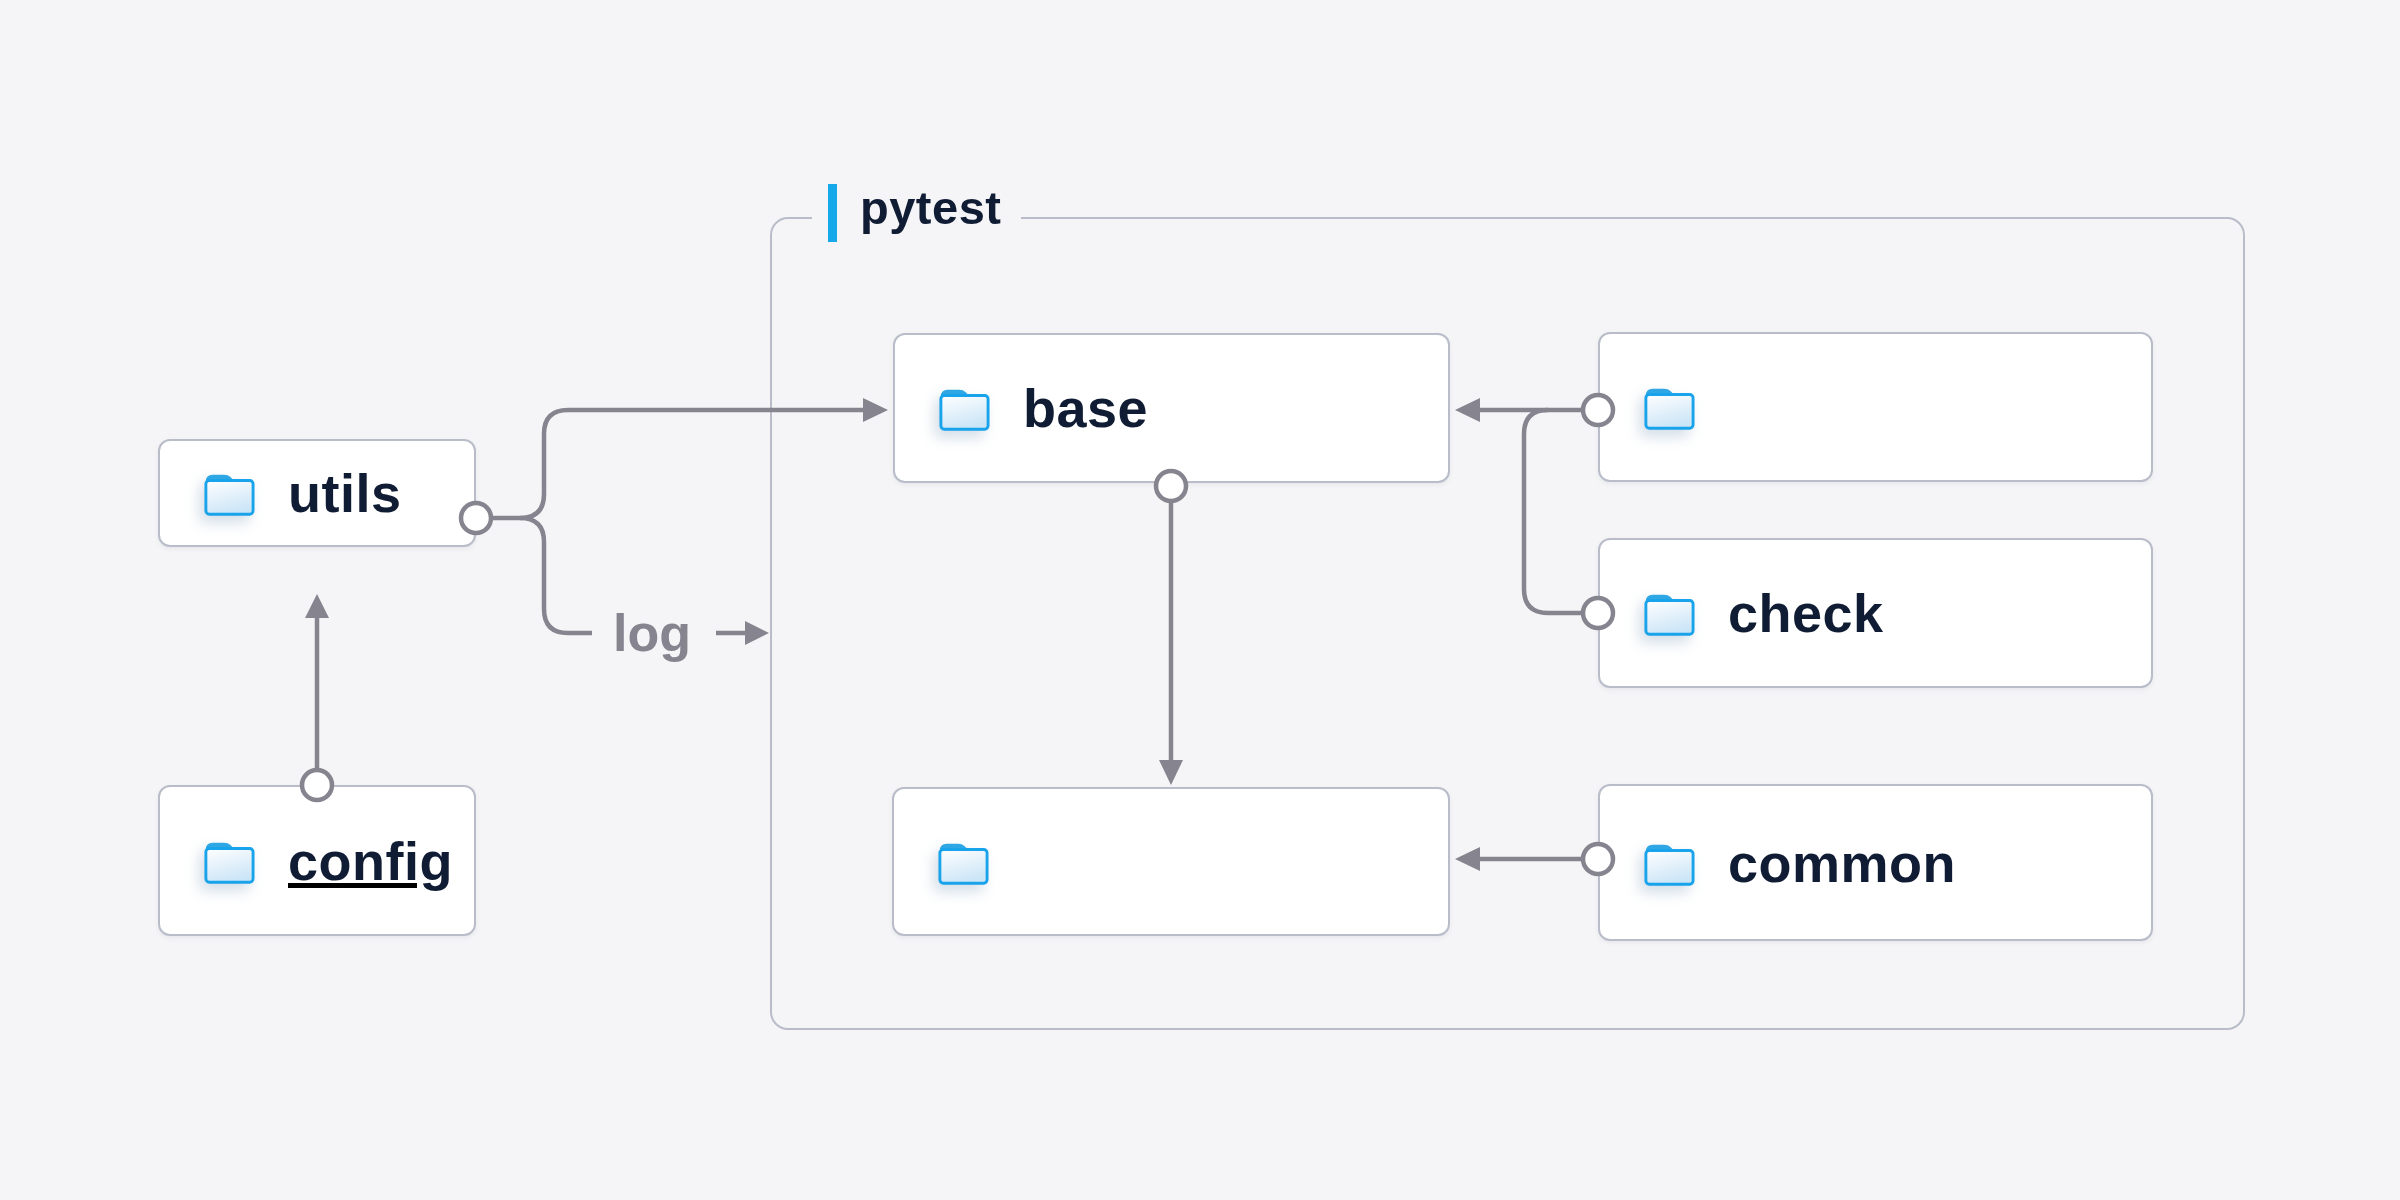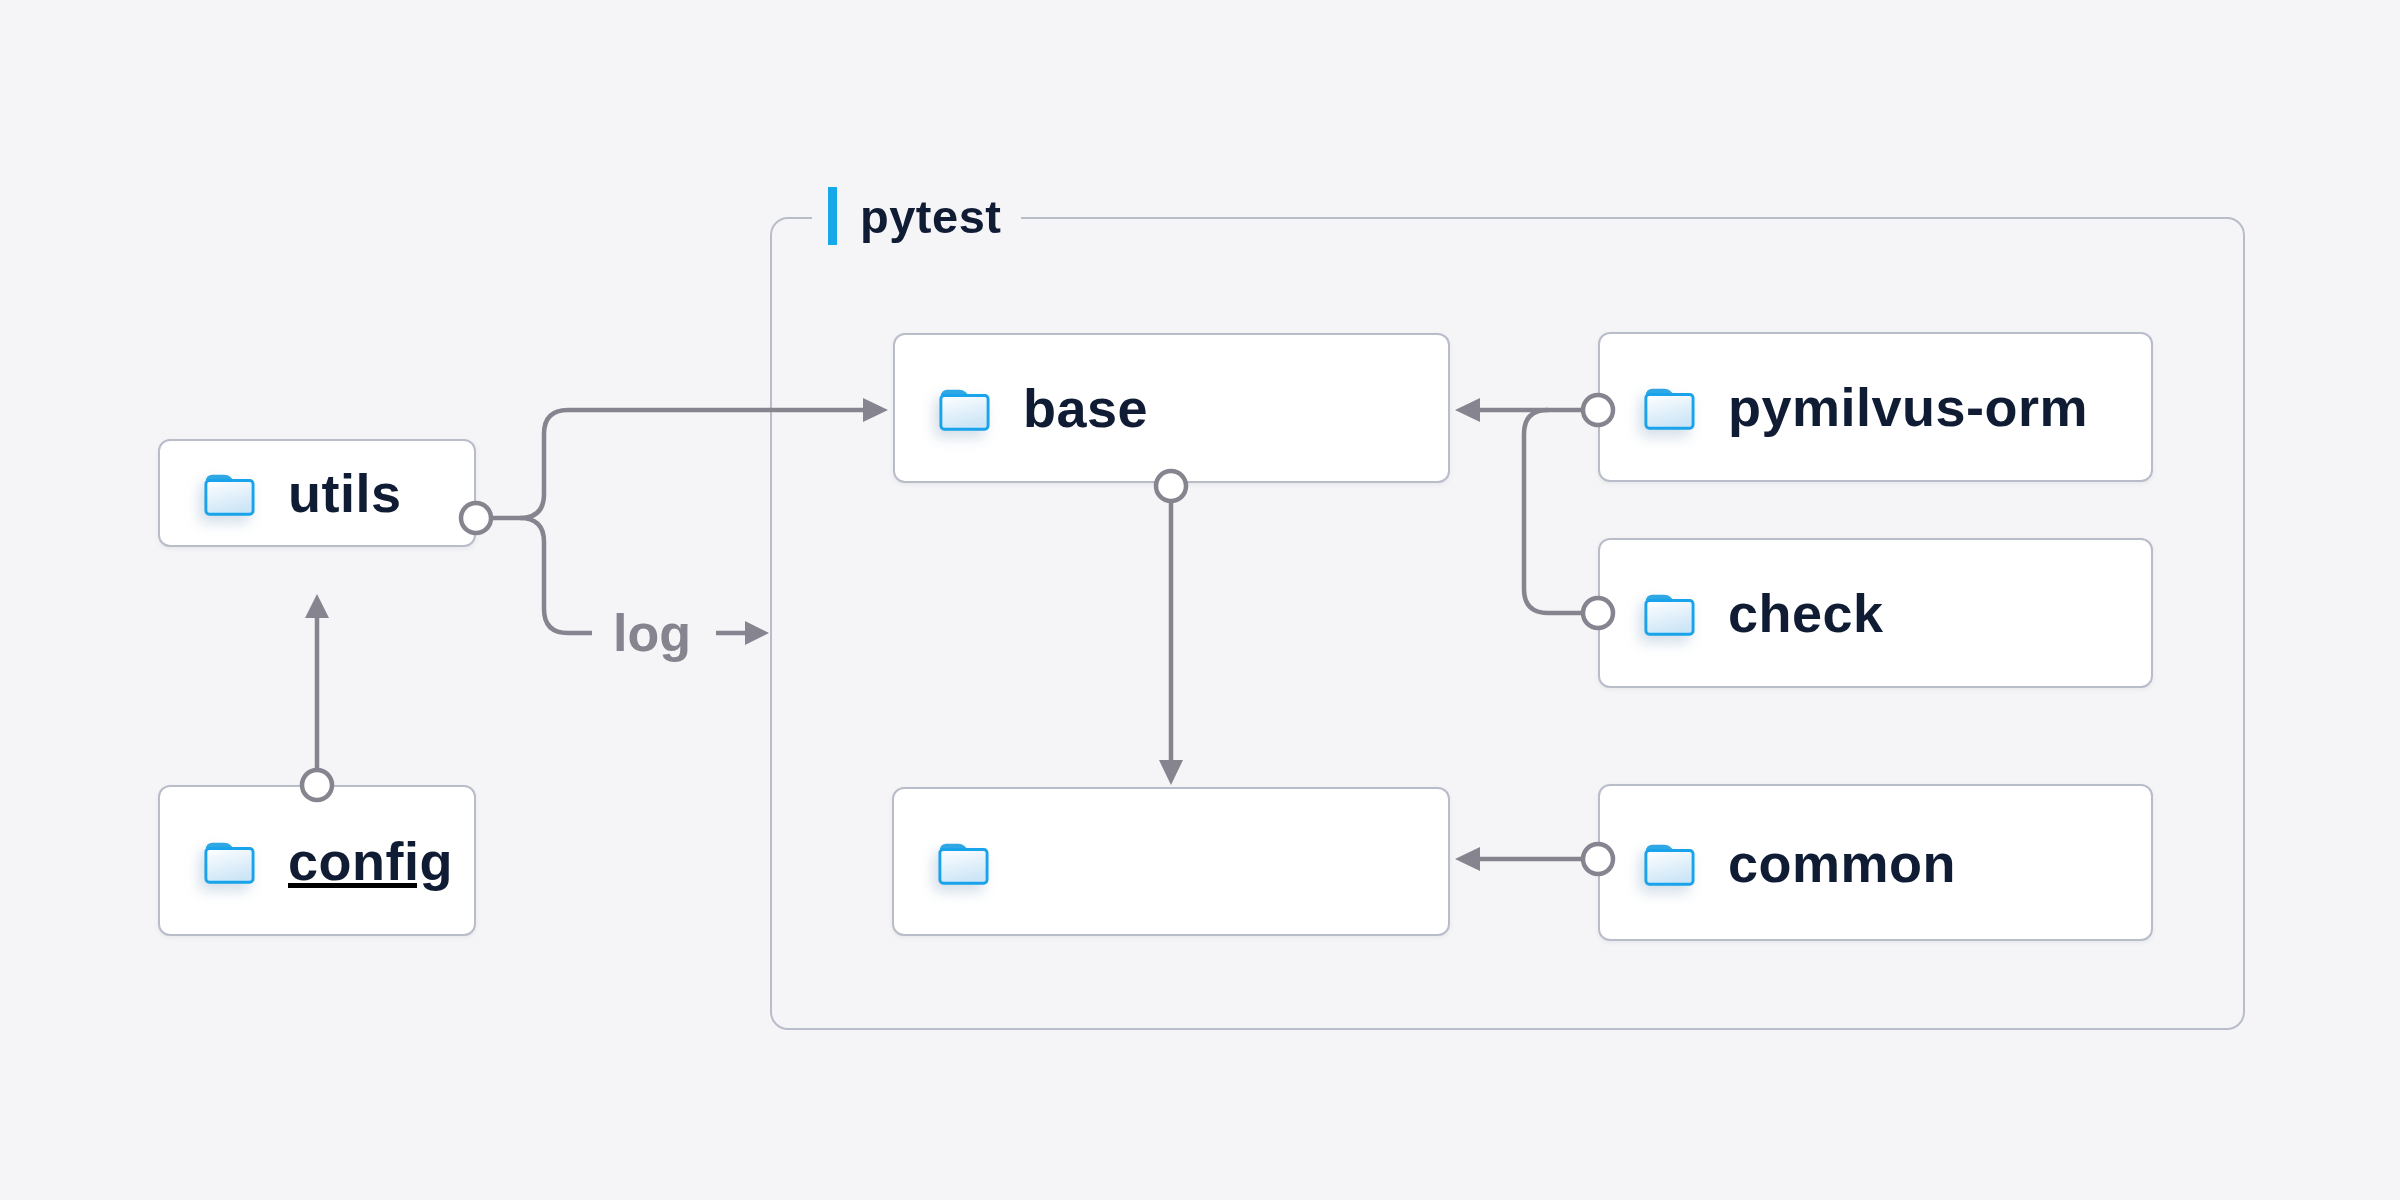--- a/index.html
+++ b/index.html
@@ -6,21 +6,21 @@
   .canvas{
     position:relative;width:2400px;height:1200px;background:#f5f5f7;
     font-family:"Liberation Sans","DejaVu Sans",sans-serif;overflow:hidden;
   }
   .group-box{
     position:absolute;left:770px;top:217px;width:1475px;height:813px;
     border:2.5px solid #b9bdc9;border-radius:18px;box-sizing:border-box;
   }
   .group-label{
     position:absolute;left:812px;top:184px;height:64px;background:#f5f5f7;
-    display:flex;align-items:center;gap:23px;padding:0 20px 0 16px;
+    display:flex;align-items:flex-start;gap:23px;padding:0 20px 0 16px;
   }
   .group-label .bar{width:9px;height:58px;background:#16a9e9;flex:none;}
   .group-label .txt{font-size:47px;font-weight:700;color:#101c34;letter-spacing:.5px;line-height:1;}
   .node{
     position:absolute;display:flex;align-items:center;gap:28px;padding-left:38px;
     background:#ffffff;border:2.5px solid #b9bdc9;border-radius:12px;box-sizing:border-box;
     box-shadow:0 2px 4px rgba(120,130,150,.10);
   }
   .node .lbl{font-size:54px;font-weight:700;color:#101c34;letter-spacing:.5px;line-height:1;}
   .folder{flex:none;filter:drop-shadow(-5px 7px 7px rgba(110,145,180,.30));}
@@ -69,21 +69,20 @@
       <rect x="8" y="14" width="49" height="35" rx="3.5" fill="url(#folderfill)" stroke="#18a3ea" stroke-width="3"></rect>
     </svg>
     <span class="lbl">base</span>
   </div>
 
   <div class="node" id="node-pymilvus">
     <svg class="folder" width="62" height="52" viewBox="0 0 64 54">
       <path d="M8 15 Q8 8 15 8 H27 Q31 8 33.5 10.5 L38 15 Z" fill="#2fa7e4"></path>
       <rect x="8" y="14" width="49" height="35" rx="3.5" fill="url(#folderfill)" stroke="#18a3ea" stroke-width="3"></rect>
     </svg>
-    <span class="lbl">pymilvus-orm</span>
   </div>
 
   <div class="node" id="node-check">
     <svg class="folder" width="62" height="52" viewBox="0 0 64 54">
       <path d="M8 15 Q8 8 15 8 H27 Q31 8 33.5 10.5 L38 15 Z" fill="#2fa7e4"></path>
       <rect x="8" y="14" width="49" height="35" rx="3.5" fill="url(#folderfill)" stroke="#18a3ea" stroke-width="3"></rect>
     </svg>
     <span class="lbl">check</span>
   </div>
 

